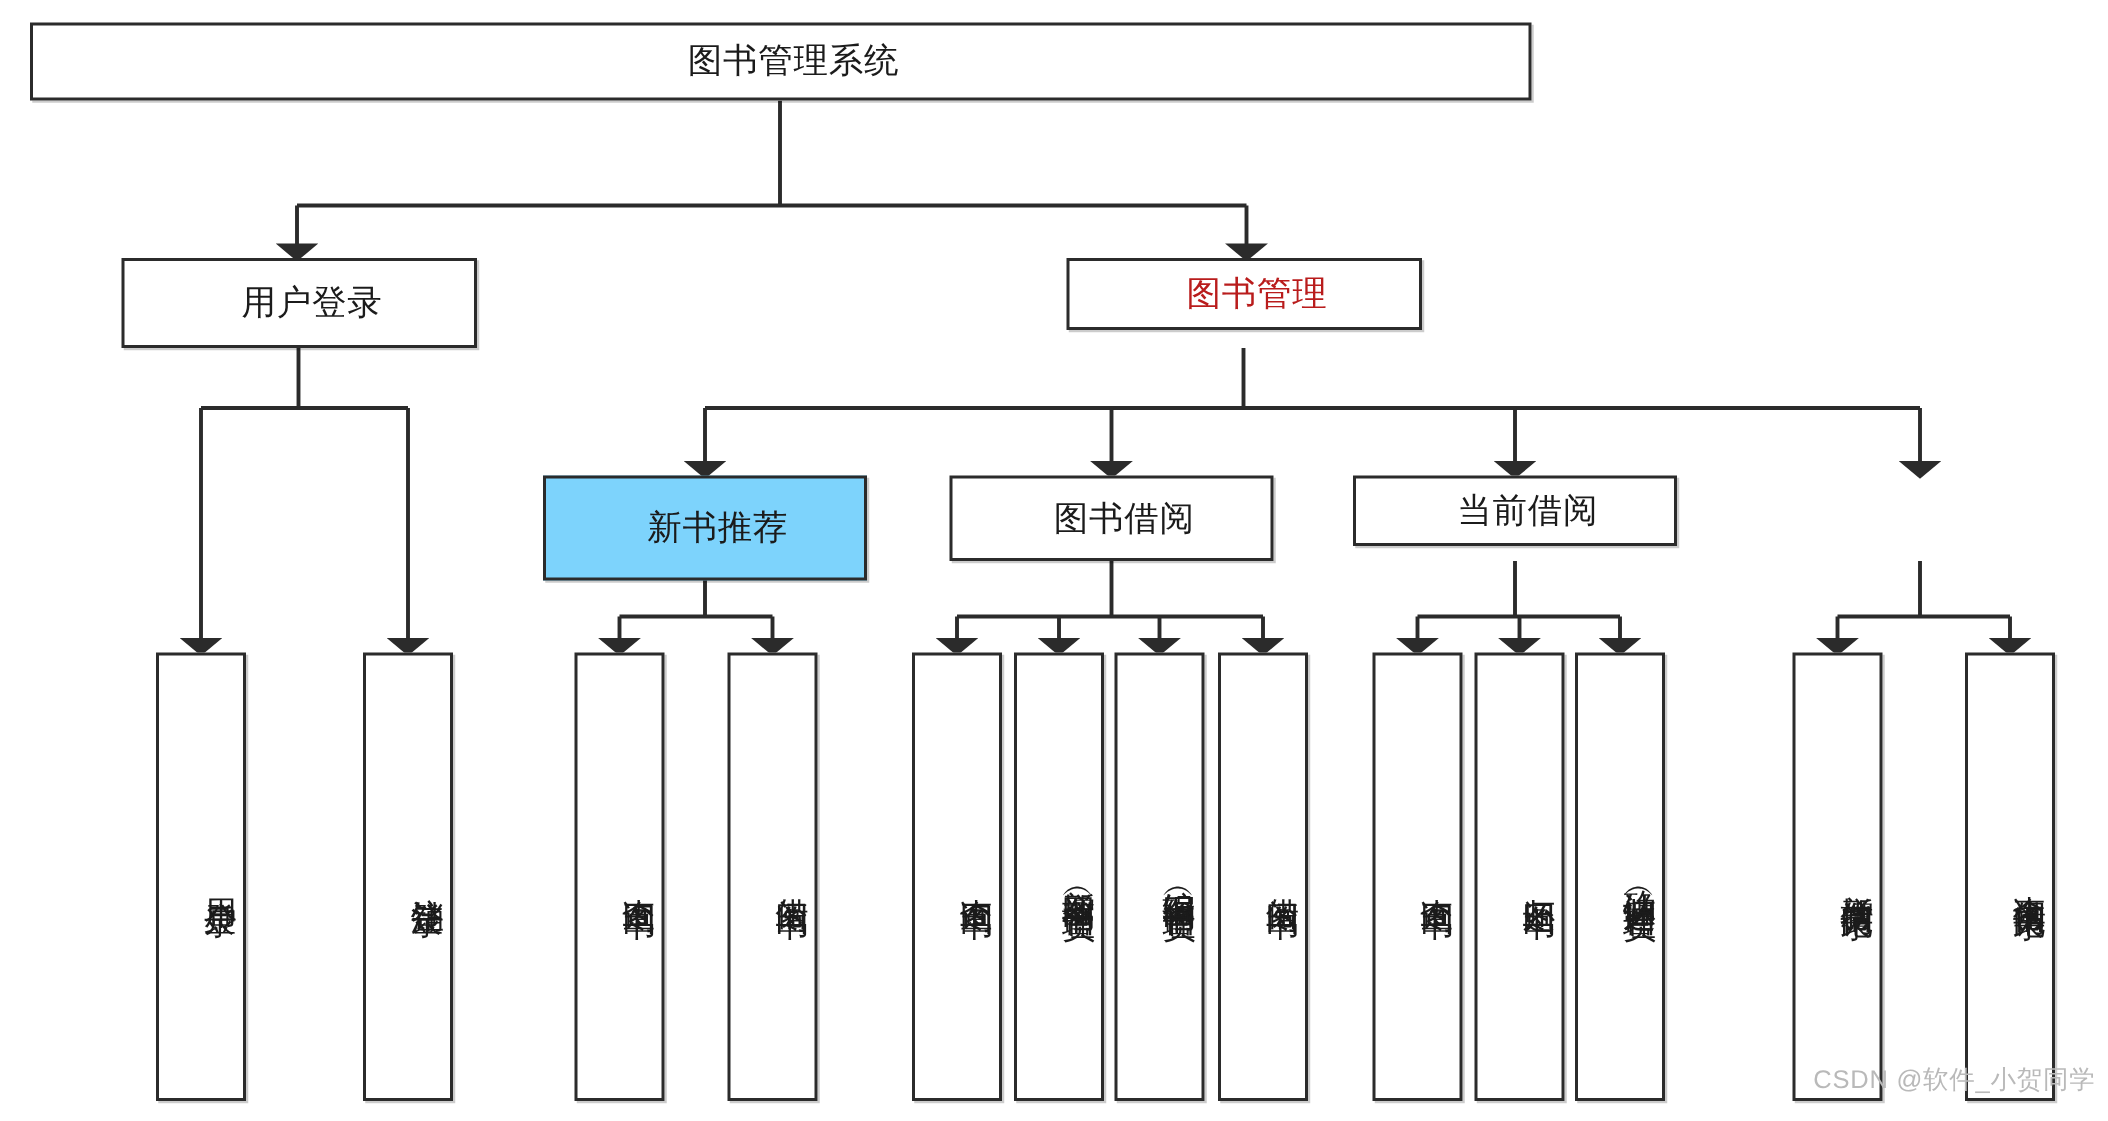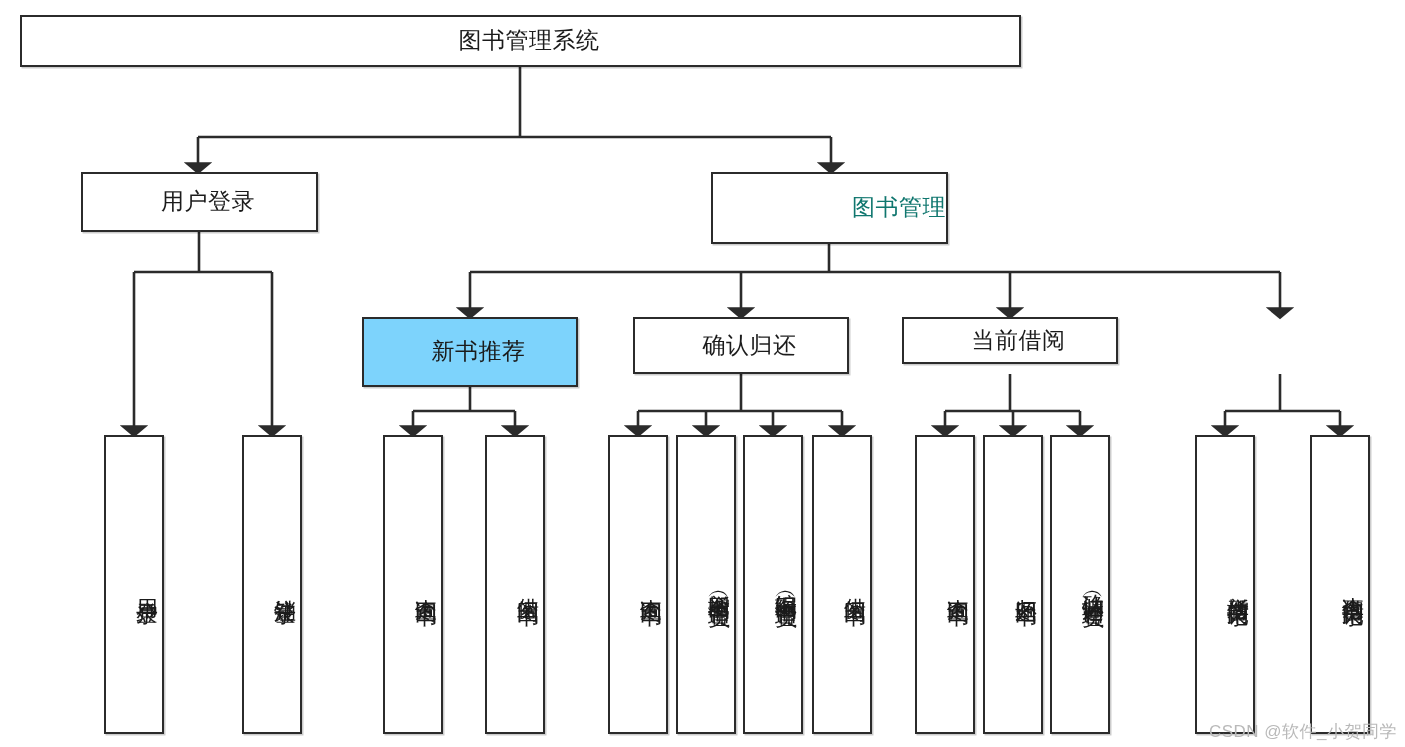--- a/index.html
+++ b/index.html
@@ -53,21 +53,21 @@
     justify-content: center;
   }
   .node.vert .vtext {
     writing-mode: vertical-rl;
     text-orientation: upright;
     white-space: nowrap;
   }
   .watermark {
     position: absolute;
     right: 8px;
-    bottom: 4px;
+    bottom: 16px;
     font-size: 17px;
     color: #b9b9b9;
     letter-spacing: 0.5px;
     white-space: nowrap;
     margin-left: 23px;
   }
 </style>
 </head>
 <body>
 
@@ -123,29 +123,29 @@
     </g>
   </svg>
 
   <div class="node horiz" style="left: 20px; top: 15px; width: 1001px; height: 52px; border-color: rgb(43, 43, 43); background: rgb(255, 255, 255); color: rgb(27, 27, 27);">
     <span>图书管理系统</span>
   </div>
 
   <div class="node horiz" style="left: 81px; top: 172px; width: 237px; height: 60px; border-color: rgb(43, 43, 43); background: rgb(255, 255, 255); color: rgb(27, 27, 27);">
     <span>用户登录</span>
   </div>
-  <div class="node horiz" style="left: 711px; top: 172px; width: 237px; height: 72px; border-color: rgb(43, 43, 43); background: rgb(255, 255, 255); color: #0f766e; justify-content: flex-end;">
+  <div class="node horiz" style="left: 711px; top: 172px; width: 237px; height: 48px; border-color: rgb(43, 43, 43); background: rgb(255, 255, 255); color: #b91c1c;">
     <span>图书管理</span>
   </div>
 
   <div class="node horiz" style="left: 362px; top: 317px; width: 216px; height: 70px; border-color: rgb(43, 43, 43); background: #7dd3fc; color: rgb(27, 27, 27);">
     <span>新书推荐</span>
   </div>
   <div class="node horiz" style="left: 633px; top: 317px; width: 216px; height: 57px; border-color: rgb(43, 43, 43); background: rgb(255, 255, 255); color: rgb(27, 27, 27);">
-    <span>确认归还</span>
+    <span>图书借阅</span>
   </div>
   <div class="node horiz" style="left: 902px; top: 317px; width: 216px; height: 47px; border-color: rgb(43, 43, 43); background: rgb(255, 255, 255); color: rgb(27, 27, 27);">
     <span>当前借阅</span>
   </div>
 
   <div class="node vert" style="left: 104px; top: 435px; width: 60px; height: 299px; border-color: rgb(43, 43, 43); background: rgb(255, 255, 255); color: rgb(27, 27, 27);">
     <span class="vtext">用户登录</span>
   </div>
   <div class="node vert" style="left: 242px; top: 435px; width: 60px; height: 299px; border-color: rgb(43, 43, 43); background: rgb(255, 255, 255); color: rgb(27, 27, 27);">
     <span class="vtext">注销登录</span>

